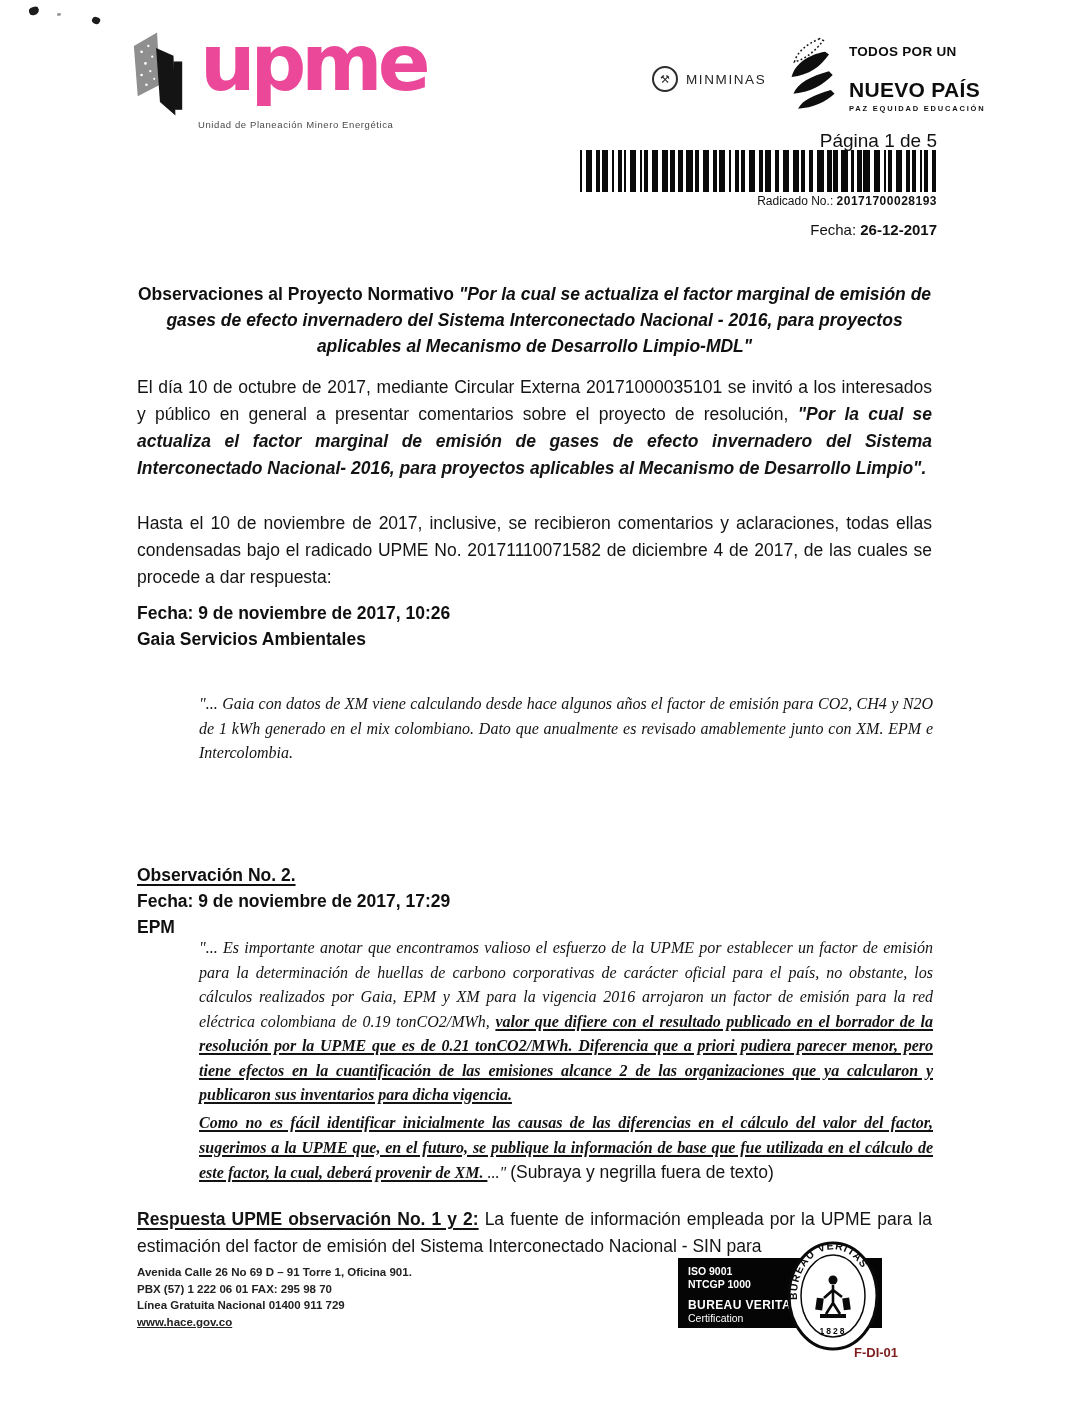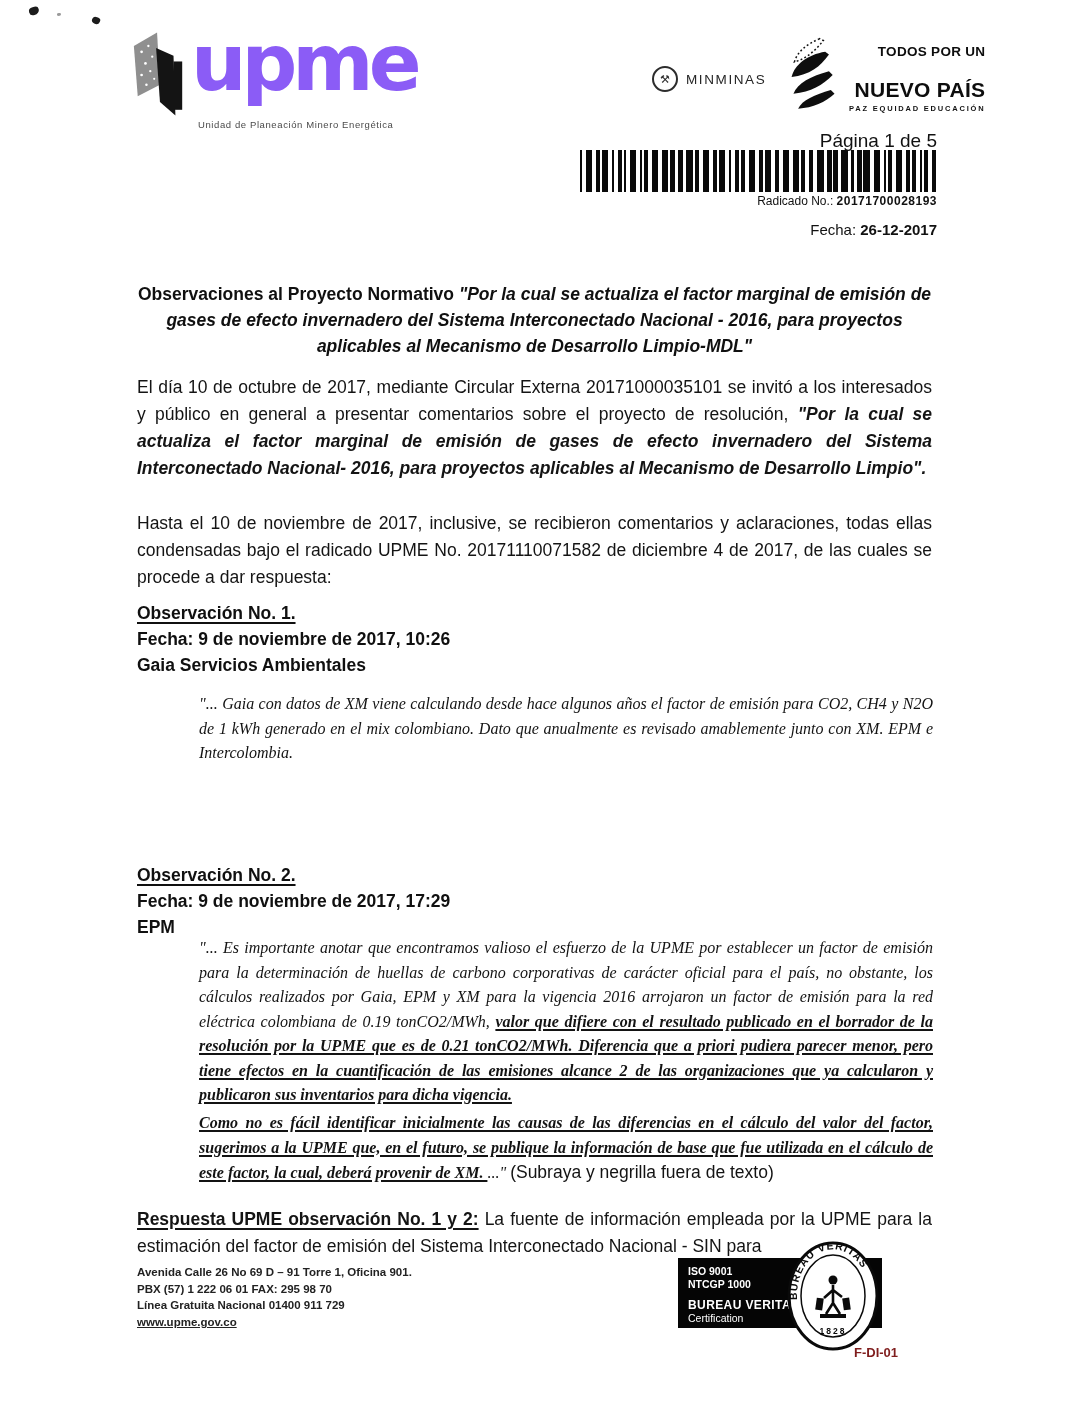--- a/index.html
+++ b/index.html
@@ -9,29 +9,29 @@
     margin:0 auto;
   }
   
   .speck{position:absolute;background:#1c1c1c;border-radius:50% 40% 60% 50%;}
   .speck1{left:29px;top:7px;width:10px;height:8px;transform:rotate(-15deg);}
   .speck2{left:57px;top:13px;width:4px;height:3px;background:#9a9a9a;}
   .speck3{left:92px;top:17px;width:8px;height:7px;transform:rotate(25deg);}
   
   .upme-logo{position:absolute;left:130px;top:26px;display:flex;align-items:flex-start;}
   .upme-word{font-family:"DejaVu Sans",sans-serif;font-weight:bold;font-size:78px;
-    line-height:0.95;letter-spacing:-5px;color:#8b5cf6;margin-left:3px;}
+    line-height:0.95;letter-spacing:-5px;color:#ec4899;margin-left:12px;}
   .upme-tagline{position:absolute;left:68px;top:93px;font-size:9.5px;color:#4a4a4a;
     letter-spacing:0.6px;width:280px;}
   .minminas{position:absolute;left:652px;top:66px;display:flex;align-items:center;gap:8px;}
   .mm-circle{width:22px;height:22px;border:2px solid #2c2c2c;border-radius:50%;
     display:flex;align-items:center;justify-content:center;font-size:11px;color:#2c2c2c;}
   .mm-label{font-size:13.5px;letter-spacing:1.6px;color:#262626;}
   .nuevo-pais{position:absolute;left:786px;top:36px;display:flex;gap:7px;align-items:flex-start;}
-  .np-text{display:flex;flex-direction:column;padding-top:8px;align-items:flex-end;}
+  .np-text{display:flex;flex-direction:column;padding-top:8px;}
   .np-l1{font-size:13.5px;font-weight:bold;letter-spacing:0.3px;color:#0d0d0d;}
   .np-l2{font-size:21px;font-weight:bold;letter-spacing:0.3px;color:#0d0d0d;line-height:1.05;margin-top:20px;}
   .np-l3{font-size:7.5px;font-weight:bold;letter-spacing:1.8px;color:#111;margin-top:3px;}
   .pagina{position:absolute;top:130px;right:142px;font-size:19px;color:#111;}
   .barcode{position:absolute;top:150px;right:139px;width:360px;height:42px;
     display:flex;align-items:stretch;overflow:hidden;}
   .barcode div{background:#0a0a0a;flex:0 0 auto;}
   .radicado{position:absolute;top:194px;right:142px;font-size:12px;color:#111;}
   .radicado b{letter-spacing:0.5px;}
   .fecha-line{position:absolute;top:221px;right:142px;font-size:15px;color:#111;}
@@ -178,21 +178,20 @@
       <span>Observaciones al Proyecto Normativo </span><span class="q">"Por la cual se actualiza el factor marginal de emisión de gases de efecto invernadero del Sistema Interconectado Nacional - 2016, para proyectos aplicables al Mecanismo de Desarrollo Limpio-MDL"</span>
     </div>
 
     <div class="blk para p1">
       <span>El día 10 de octubre de 2017, mediante Circular Externa 20171000035101 se invitó a los interesados y público en general  a presentar comentarios sobre el proyecto de resolución, </span><span class="bi">"Por la cual se actualiza el factor marginal de emisión de gases de efecto invernadero del Sistema Interconectado Nacional- 2016, para proyectos aplicables al Mecanismo de Desarrollo Limpio".</span>
     </div>
 
     <div class="blk para p2">Hasta el 10 de noviembre de 2017, inclusive, se recibieron comentarios y aclaraciones, todas ellas condensadas bajo el radicado UPME No. 20171110071582 de diciembre 4  de 2017, de las cuales se procede a dar respuesta:</div>
 
     <div class="blk obs-head obs1">
-      <div class="u">Observación No. 1.</div>
       <div>Fecha: 9 de noviembre de 2017, 10:26</div>
       <div>Gaia Servicios Ambientales</div>
     </div>
 
     <div class="blk quote quote1">
       <div>"... Gaia con datos de XM viene calculando desde hace algunos años el factor de emisión para CO2, CH4 y N2O de 1 kWh generado en el mix colombiano. Dato que anualmente es revisado amablemente junto con XM. EPM e Intercolombia.</div>
     </div>
 
     <div class="blk obs-head obs2">
       <div class="u">Observación No. 2.</div>
@@ -211,21 +210,21 @@
     <div class="blk para respuesta">
       <span class="resp-lead">Respuesta UPME observación No. 1 y 2:</span><span> La fuente de información empleada por la UPME para la estimación del factor de emisión del Sistema Interconectado Nacional - SIN para</span>
     </div>
 
   </div>
 
   <div class="address">
     <div>Avenida Calle 26 No 69 D – 91 Torre 1, Oficina 901.</div>
     <div>PBX (57) 1 222 06 01 FAX: 295 98 70</div>
     <div>Línea Gratuita Nacional 01400 911 729</div>
-    <div class="web">www.upme.gov.co</div>
+    <div class="web">www.hace.gov.co</div>
   </div>
 
   <div class="cert-box">
     <div class="c1">ISO 9001</div>
     <div class="c1">NTCGP 1000</div>
     <div class="c3">BUREAU VERITAS</div>
     <div class="c4">Certification</div>
   </div>
 
   <div class="seal">

